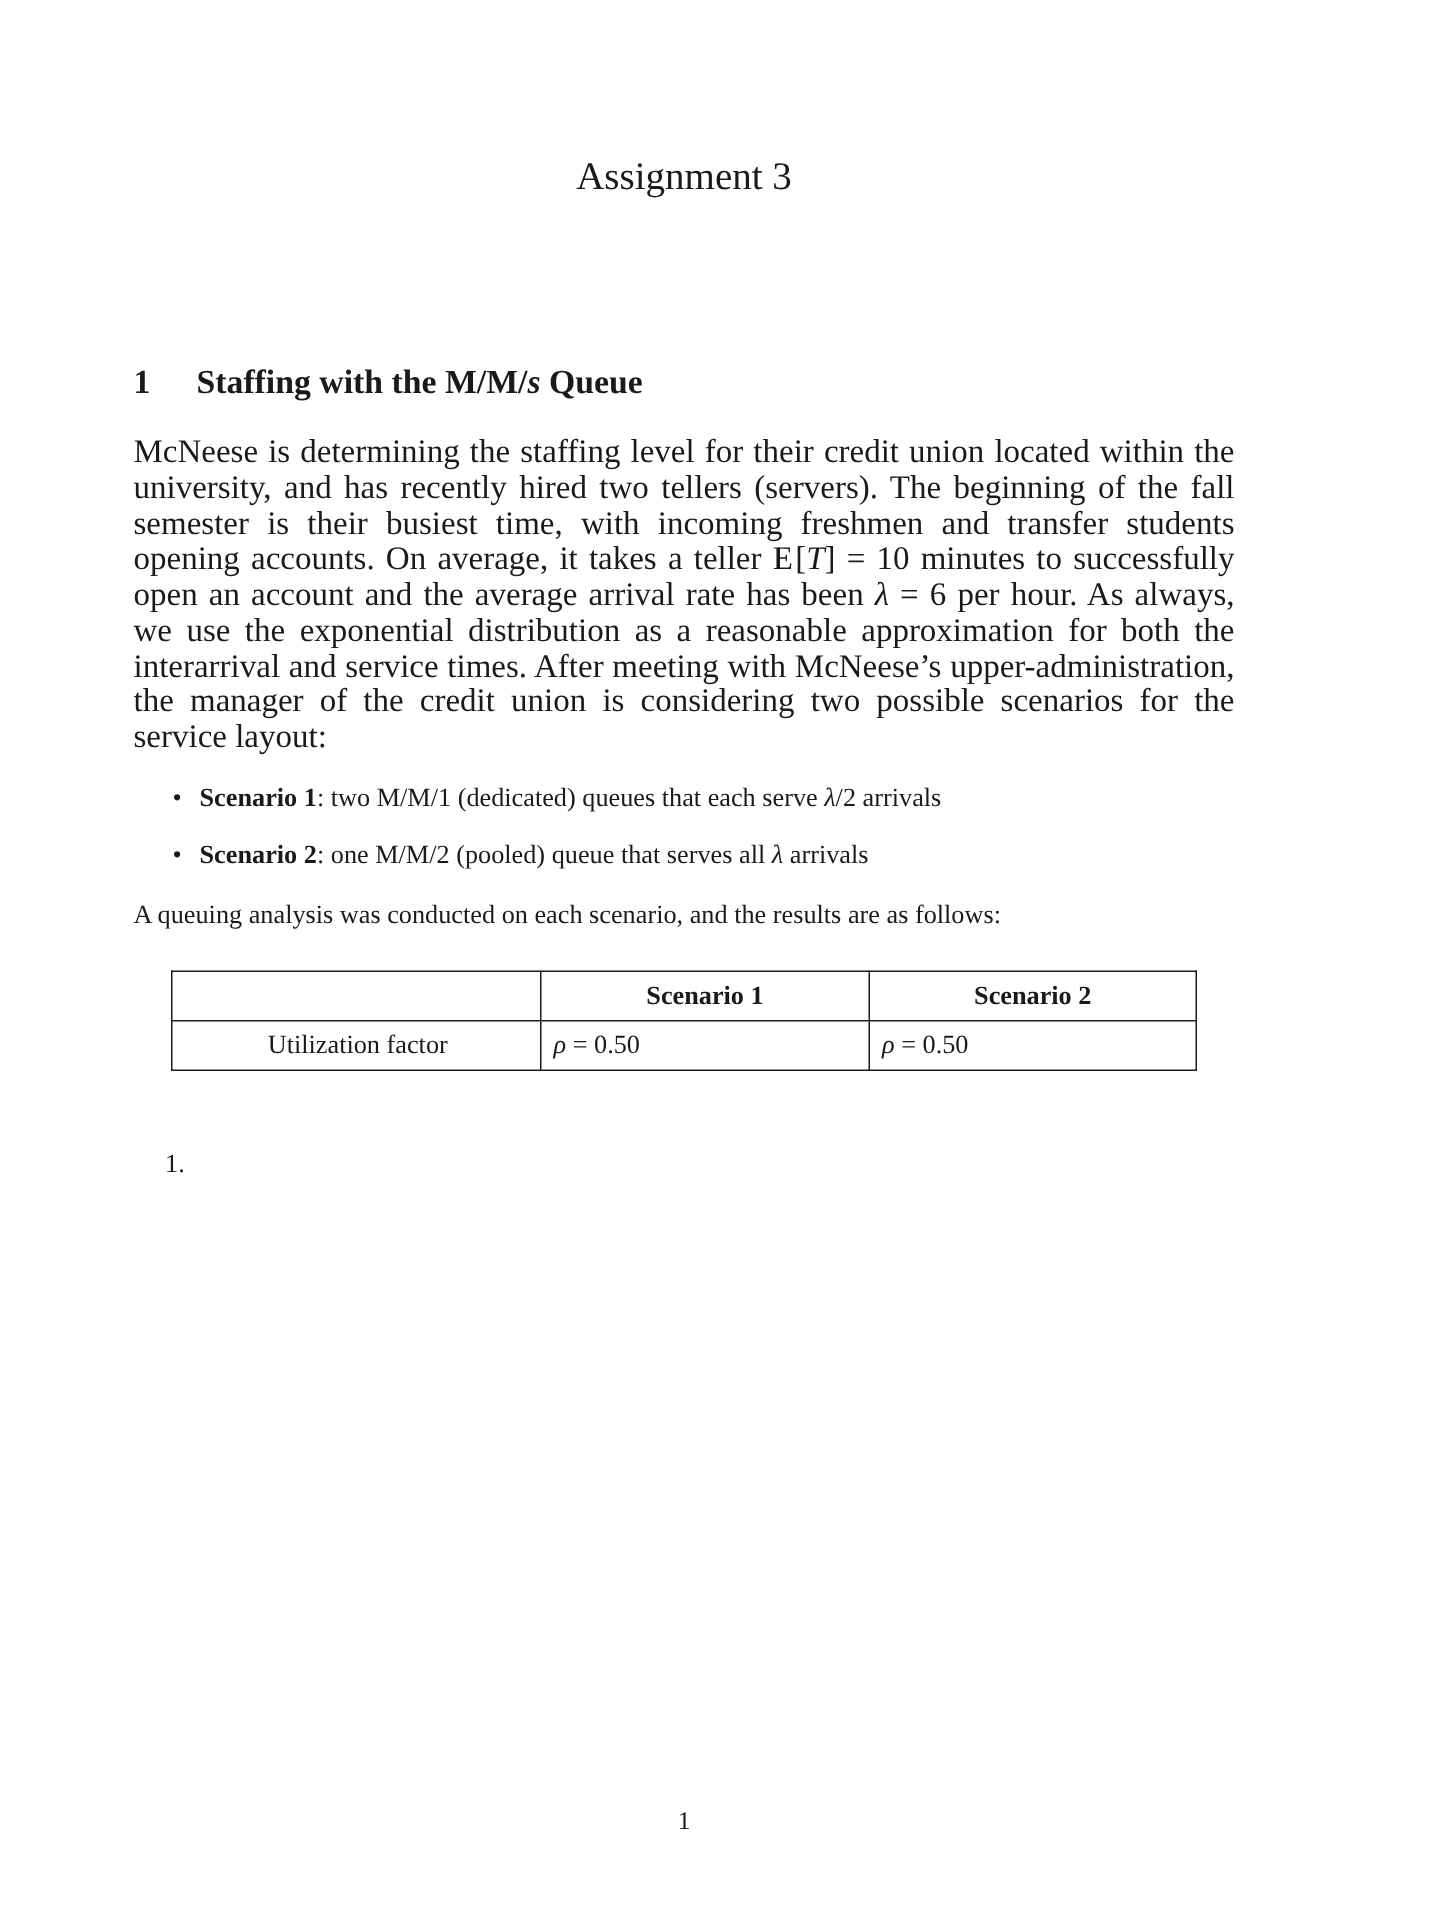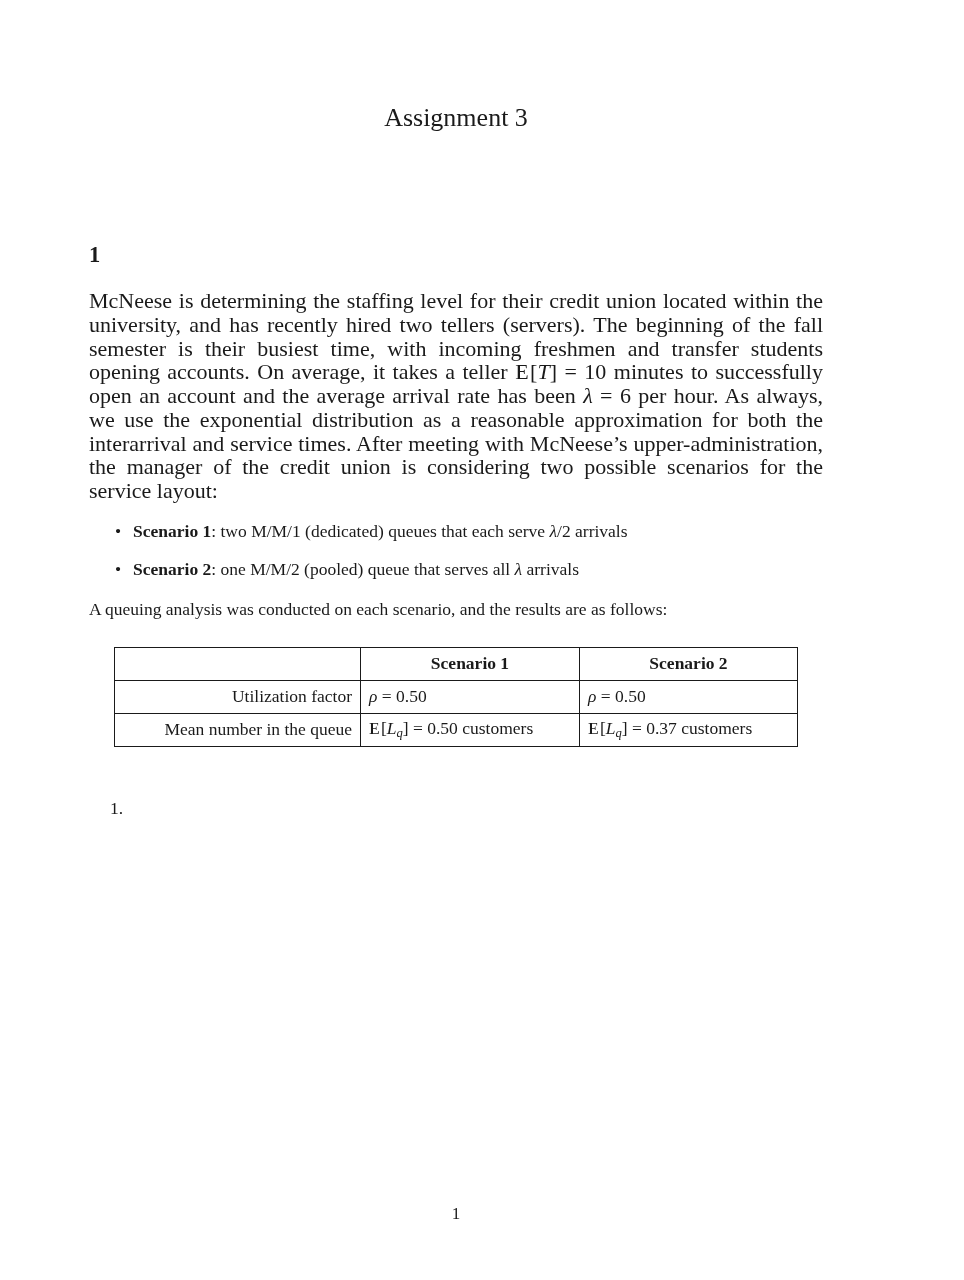--- a/index.html
+++ b/index.html
@@ -61,21 +61,21 @@
     font-size: 17.5px;
   }
   .results-table th, .results-table td {
     border: 1px solid #1a1a1a;
     height: 30px;
     padding: 1px 8px;
     white-space: nowrap;
     overflow: hidden;
   }
   .results-table th { font-weight: bold; text-align: center; }
-  .results-table td.row-label { text-align: right; padding-left: 10px; }
+  .results-table td.row-label { text-align: center; padding-left: 10px; }
   .results-table td.cell-val { text-align: left; }
 
   .question-item {
     position: relative;
     margin: 50px 0 0 0;
     padding-left: 44px;
     font-size: 17.5px;
     line-height: 23.7px;
   }
   .q-num { position: absolute; left: 21px; top: 0; }
@@ -107,20 +107,21 @@
 </head>
 <body>
 
 <div class="page">
   <div class="content">
 
     <h1 class="doc-title">Assignment 3</h1>
 
     <h2 class="section-heading">
       <span class="sec-num">1</span>
+      <span class="sec-title"><span>Staffing with the M/M/</span><span class="st-i">s</span><span> Queue</span></span>
     </h2>
 
     <p class="body-par"><span>McNeese is determining the staffing level for their credit union located within the university, and has recently hired two tellers (servers). The beginning of the fall semester is their busiest time, with incoming freshmen and transfer students opening accounts. On average, it takes a teller </span><span class="st-bb">E</span><span>[</span><span class="st-i">T</span><span>] = 10 minutes to successfully open an account and the average arrival rate has been </span><span class="st-i">λ</span><span> = 6 per hour. As always, we use the exponential distribution as a reasonable approximation for both the interarrival and service times. After meeting with McNeese’s upper-administration, the manager of the credit union is considering two possible scenarios for the service layout:</span></p>
 
     <ul class="bullet-list">
       <li class="bullet-item">
         <span class="bullet-dot">•</span>
         <span><span class="st-b">Scenario 1</span><span>: two M/M/1 (dedicated) queues that each serve </span><span class="st-i">λ</span><span>/2 arrivals</span></span>
       </li>
       <li class="bullet-item">
@@ -141,25 +142,20 @@
         <tr>
           <th></th>
           <th>Scenario 1</th>
           <th>Scenario 2</th>
         </tr>
         <tr>
           <td class="row-label">Utilization factor</td>
           <td class="cell-val"><span class="st-i">ρ</span><span> = 0.50</span></td>
           <td class="cell-val"><span class="st-i">ρ</span><span> = 0.50</span></td>
         </tr>
-        <tr>
-          <td class="row-label">Mean number in the queue</td>
-          <td class="cell-val"><span class="st-bb">E</span><span>[</span><span class="st-i">L</span><span class="st-sub">q</span><span>] = 0.50 customers</span></td>
-          <td class="cell-val"><span class="st-bb">E</span><span>[</span><span class="st-i">L</span><span class="st-sub">q</span><span>] = 0.37 customers</span></td>
-        </tr>
       </tbody>
     </table>
 
     <div class="question-item">
       <span class="q-num">1.</span>
     </div>
 
   </div>
 
   <div class="page-number">1</div>

